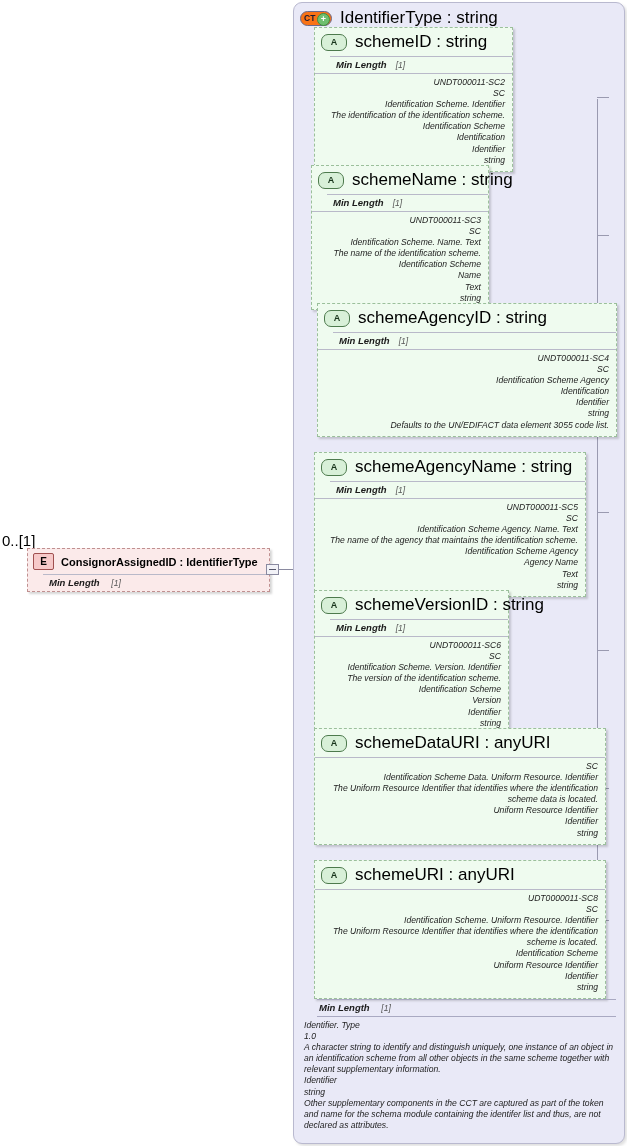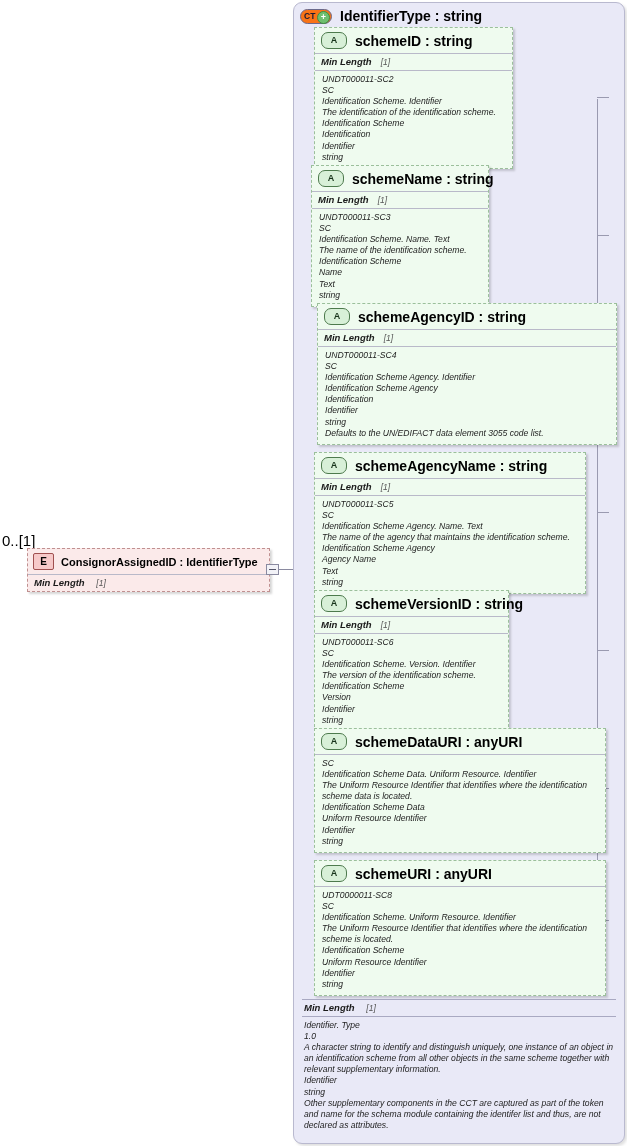--- a/index.html
+++ b/index.html
@@ -38,20 +38,21 @@
     flex:none;
   }
   #element-node .en-title{
     font-size:11px;font-weight:bold;color:#000;white-space:nowrap;
   }
   .facet-row{
     border-top:1px solid #b9b9c9;
     padding:2px 6px 3px 6px;
     font-size:9.5px;
     white-space:nowrap;
+    margin-left:15px;
   }
   .facet-name{font-style:italic;font-weight:bold;color:#1a1a1a;}
   .facet-val{font-style:italic;color:#555;font-size:8.5px;margin-left:9px;}
 
   #cardinality{
     position:absolute;
     left:2px; top:532px;
     font-size:15px;color:#000;
     white-space:nowrap;
   }
@@ -102,21 +103,21 @@
   }
   .badge-ct .ct-text{font-size:8.5px;font-weight:bold;color:#1a1a33;line-height:1;}
   .badge-ct .ct-plus{
     position:absolute;right:1px;top:1px;
     width:11px;height:11px;border-radius:50%;
     background:#6fbf6f;border:1px solid #3f8f3f;
     color:#fff;font-size:9px;font-weight:bold;
     display:flex;align-items:center;justify-content:center;
     line-height:1;
   }
-  #ct-title{font-size:14px;font-weight:bold;color:#000;white-space:nowrap;}
+  #ct-title{font-size:17px;font-weight:normal;color:#000;white-space:nowrap;}
 
   
   #tree-line{
     position:absolute;left:303px;top:96px;
     width:1px;height:886px;background:#9a9ab0;
   }
   .stub{position:absolute;height:1px;background:#9a9ab0;left:303px;width:12px;}
 
   
   .attr-box{
@@ -139,31 +140,32 @@
     display:flex;align-items:center;justify-content:center;
   }
   .badge-a .a-letter{font-size:9px;font-weight:bold;color:#17331a;line-height:1;}
   .badge-a:after{
     content:"";position:absolute;right:-1px;top:-1px;
     width:10px;height:15px;background:#8fdc8f;
     border:1px solid #4d7a4d;border-left:none;
     border-radius:0 4px 4px 0;
     z-index:-1;
   }
-  .attr-title{font-size:14px;font-weight:bold;color:#000;white-space:nowrap;}
+  .attr-title{font-size:17px;font-weight:normal;color:#000;white-space:nowrap;}
   .attr-doc{
     border-top:1px solid #b9b9c9;
     padding:3px 7px 5px 7px;
   }
   .attr-doc div{
     font-size:8.6px;
     font-style:italic;
     color:#1d1d1d;
     line-height:11.1px;
     white-space:normal;
+    text-align:right;
   }
 
   
   #ct-doc{
     position:absolute;
     left:8px; top:996px; right:8px;
   }
   #ct-doc .facet-row{border-top:1px solid #a9a9c2;border-bottom:1px solid #a9a9c2;padding:2px 2px 3px 2px;}
   #ct-doc .doc-body{padding:3px 2px 0 2px;}
   #ct-doc .doc-body div{
@@ -253,21 +255,20 @@
         <div class="attr-head">
           <span class="badge-a">
             <span class="a-letter">A</span>
           </span>
           <span class="attr-title">schemeAgencyID : string</span>
         </div>
         <div class="facet-row"><span class="facet-name">Min Length</span><span class="facet-val">[1]</span></div>
         <div class="attr-doc">
           <div>UNDT000011-SC4</div>
           <div>SC</div>
-          <div>Identification Scheme Agency. Identifier</div>
           <div>Identification Scheme Agency</div>
           <div>Identification</div>
           <div>Identifier</div>
           <div>string</div>
           <div>Defaults to the UN/EDIFACT data element 3055 code list.</div>
         </div>
       </div>
       <div class="attr-box" style="left: 20px; top: 449px; width: 272px;">
         <div class="attr-head">
           <span class="badge-a">
@@ -310,21 +311,20 @@
         <div class="attr-head">
           <span class="badge-a">
             <span class="a-letter">A</span>
           </span>
           <span class="attr-title">schemeDataURI : anyURI</span>
         </div>
         <div class="attr-doc">
           <div>SC</div>
           <div>Identification Scheme Data. Uniform Resource. Identifier</div>
           <div>The Uniform Resource Identifier that identifies where the identification scheme data is located.</div>
-          <div>Identification Scheme Data</div>
           <div>Uniform Resource Identifier</div>
           <div>Identifier</div>
           <div>string</div>
         </div>
       </div>
       <div class="attr-box" style="left: 20px; top: 857px; width: 292px;">
         <div class="attr-head">
           <span class="badge-a">
             <span class="a-letter">A</span>
           </span>

